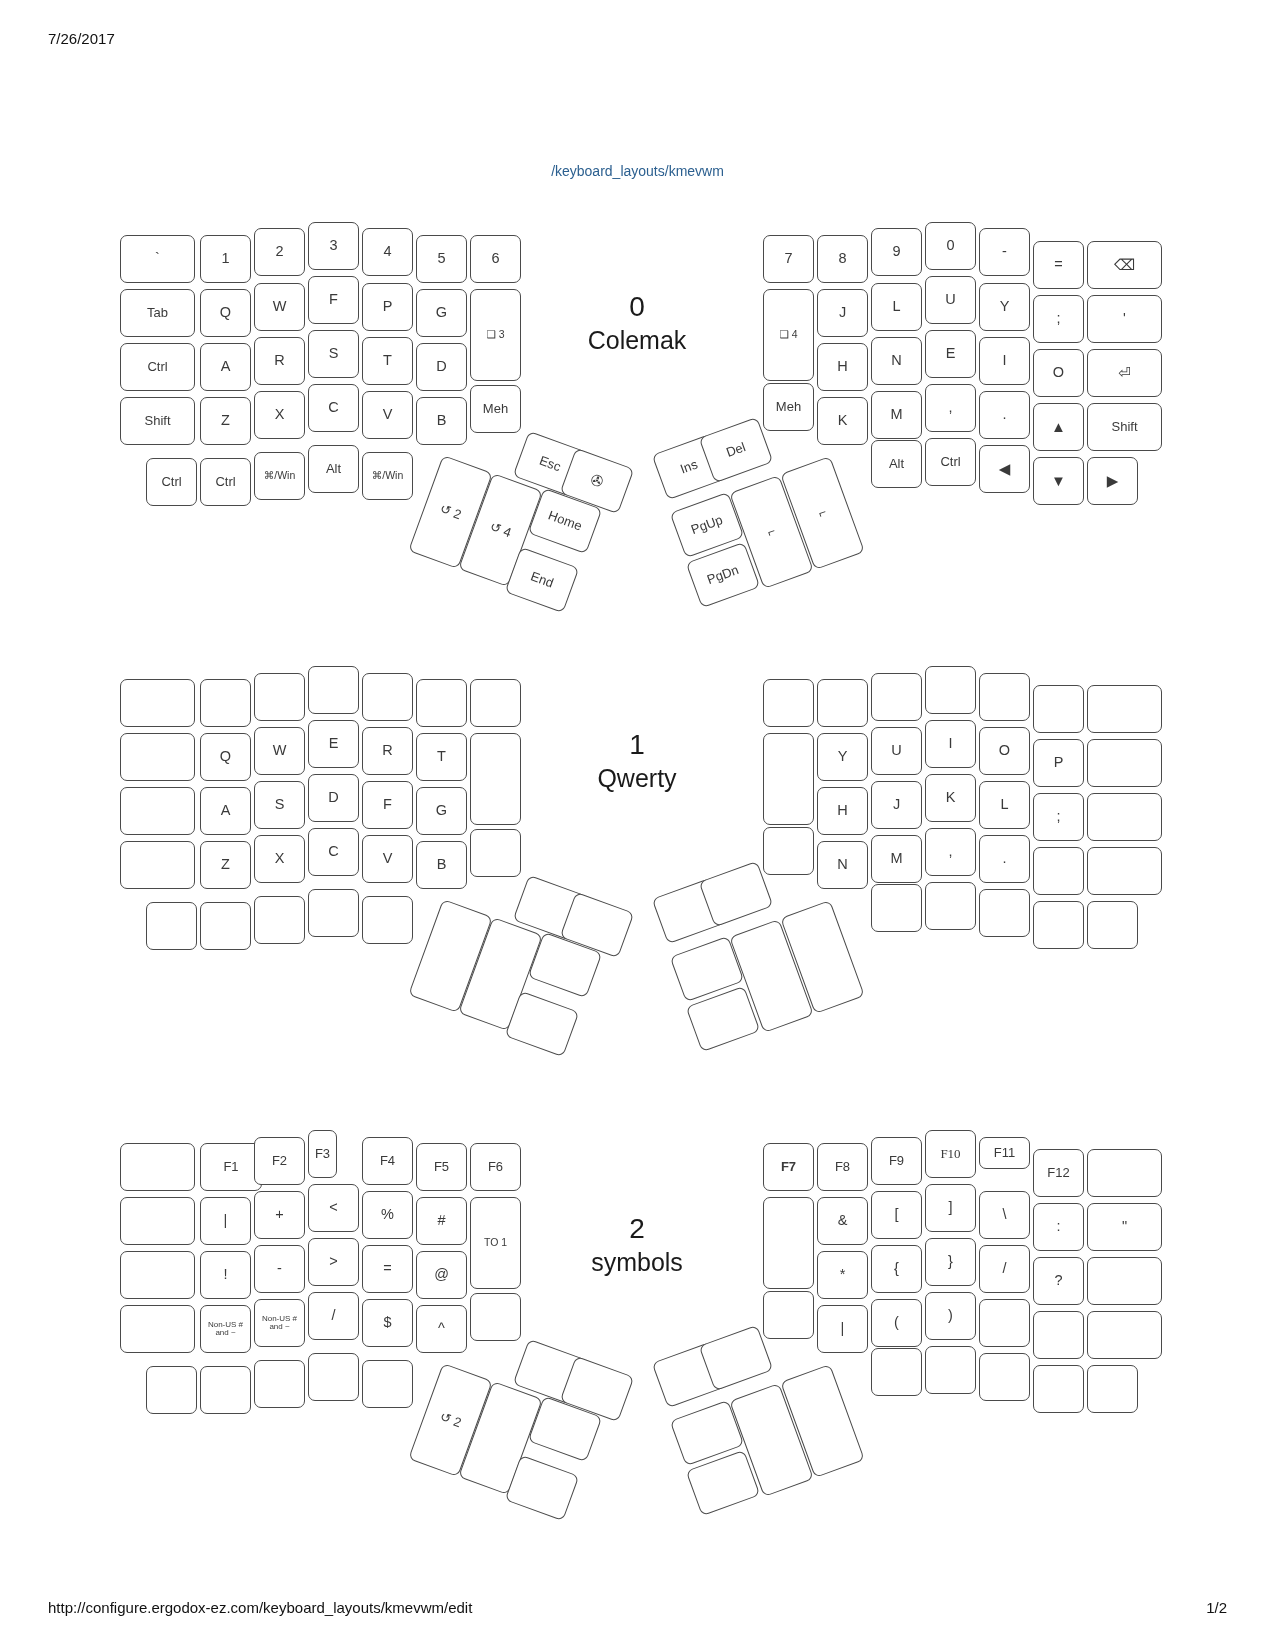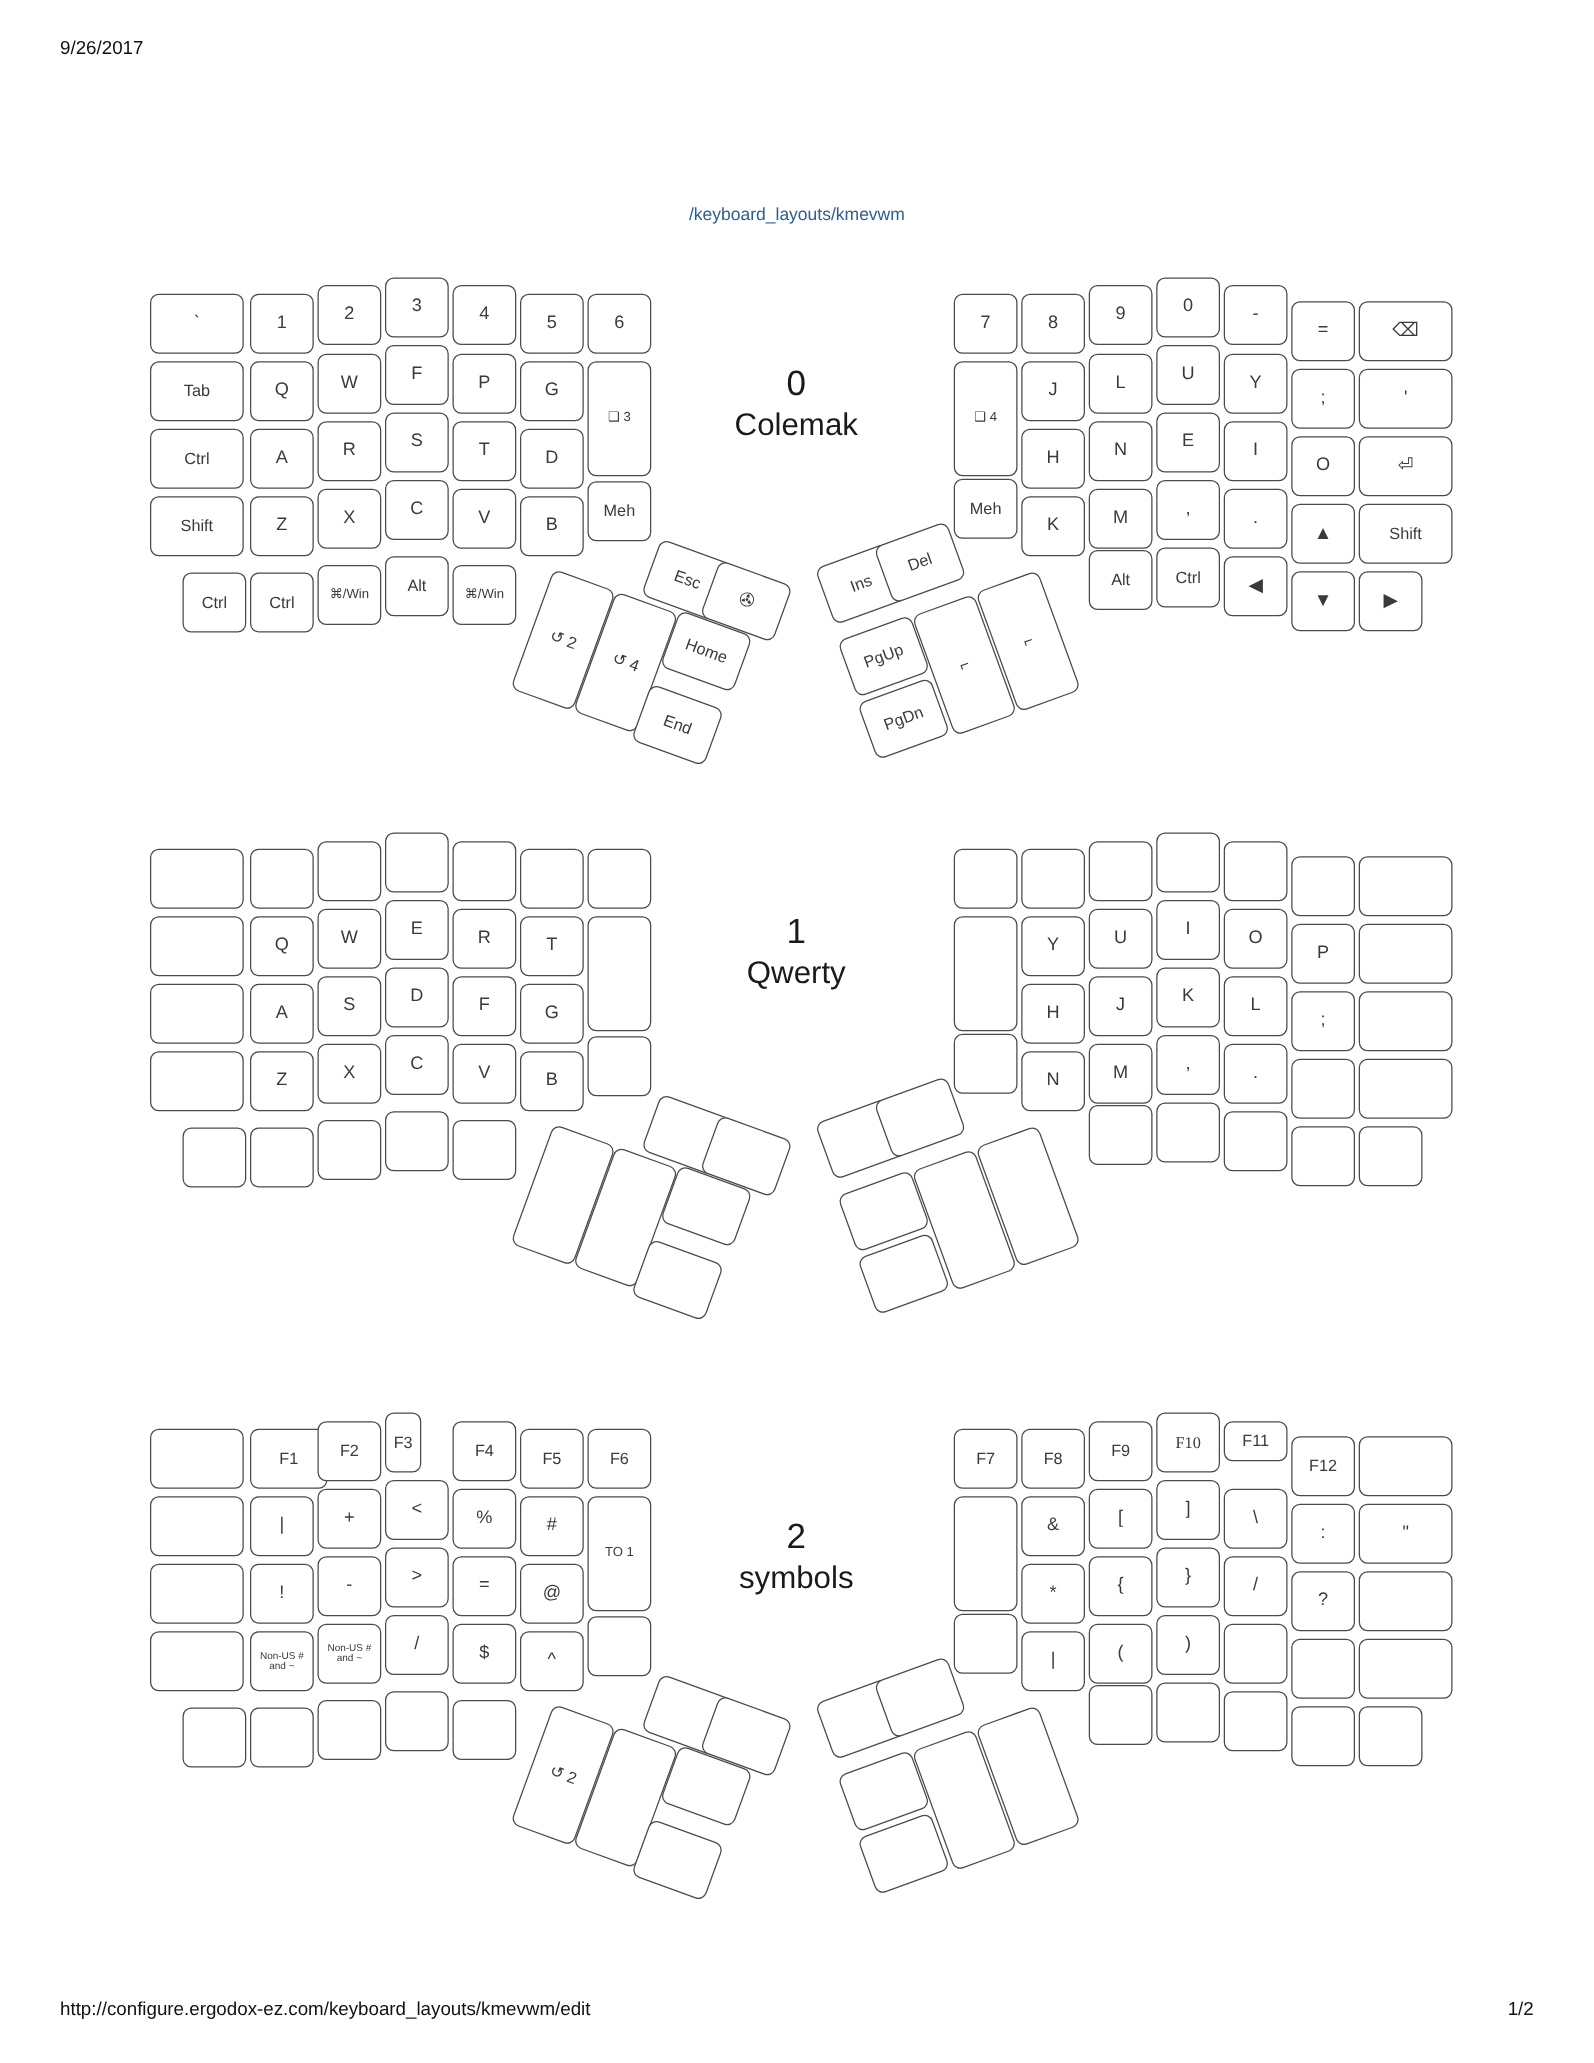--- a/index.html
+++ b/index.html
@@ -96,21 +96,21 @@
   .key.tiny { font-size: 8px; }
   .key.big { font-size: 14.5px; }
   .key.glyph { font-size: 15px; }
   .kb { position: absolute; }
 </style>
 </head>
 <body>
 
 <div class="page">
 
-  <div class="hdr hdr-date">9/26/2017</div>
+  <div class="hdr hdr-date">7/26/2017</div>
 
   <div class="doc-sub">/keyboard_layouts/kmevwm</div>
 
   <div class="layer-title" style="left:517px; top:290px;">
     <div class="num">0</div>
     <div class="nm">Colemak</div>
   </div>
 
   <div class="kb">
     <div class="key big" style="left:120px; top:235px; width:75px; height:48px;">`</div>
@@ -365,21 +365,21 @@
   <div class="kb">
     <div class="key" style="left:658px; top:1351px; width:62px; height:48px; transform: rotate(-20deg);"></div>
     <div class="key" style="left:705px; top:1334px; width:62px; height:48px; transform: rotate(-20deg);"></div>
     <div class="key" style="left:676px; top:1409px; width:62px; height:48px; transform: rotate(-20deg);"></div>
     <div class="key" style="left:692px; top:1459px; width:62px; height:48px; transform: rotate(-20deg);"></div>
     <div class="key" style="left:745px; top:1389px; width:53px; height:102px; transform: rotate(-20deg);"></div>
     <div class="key" style="left:796px; top:1370px; width:53px; height:102px; transform: rotate(-20deg);"></div>
   </div>
 
   <div class="kb">
-    <div class="key" style="left:763px; top:1143px; width:51px; height:48px;">F7</div>
+    <div class="key" style="left:763px; top:1143px; width:51px; height:48px;font-weight:bold;">F7</div>
     <div class="key" style="left:817px; top:1143px; width:51px; height:48px;">F8</div>
     <div class="key" style="left:871px; top:1137px; width:51px; height:48px;">F9</div>
     <div class="key" style="left:925px; top:1130px; width:51px; height:48px;font-family:Liberation Serif, serif;">F10</div>
     <div class="key" style="left:979px; top:1137px; width:51px; height:32px;">F11</div>
     <div class="key" style="left:1033px; top:1149px; width:51px; height:48px;">F12</div>
     <div class="key" style="left:1087px; top:1149px; width:75px; height:48px;"></div>
 
     <div class="key" style="left:763px; top:1197px; width:51px; height:92px;"></div>
     <div class="key big" style="left:817px; top:1197px; width:51px; height:48px;">&amp;</div>
     <div class="key big" style="left:871px; top:1191px; width:51px; height:48px;">[</div>

